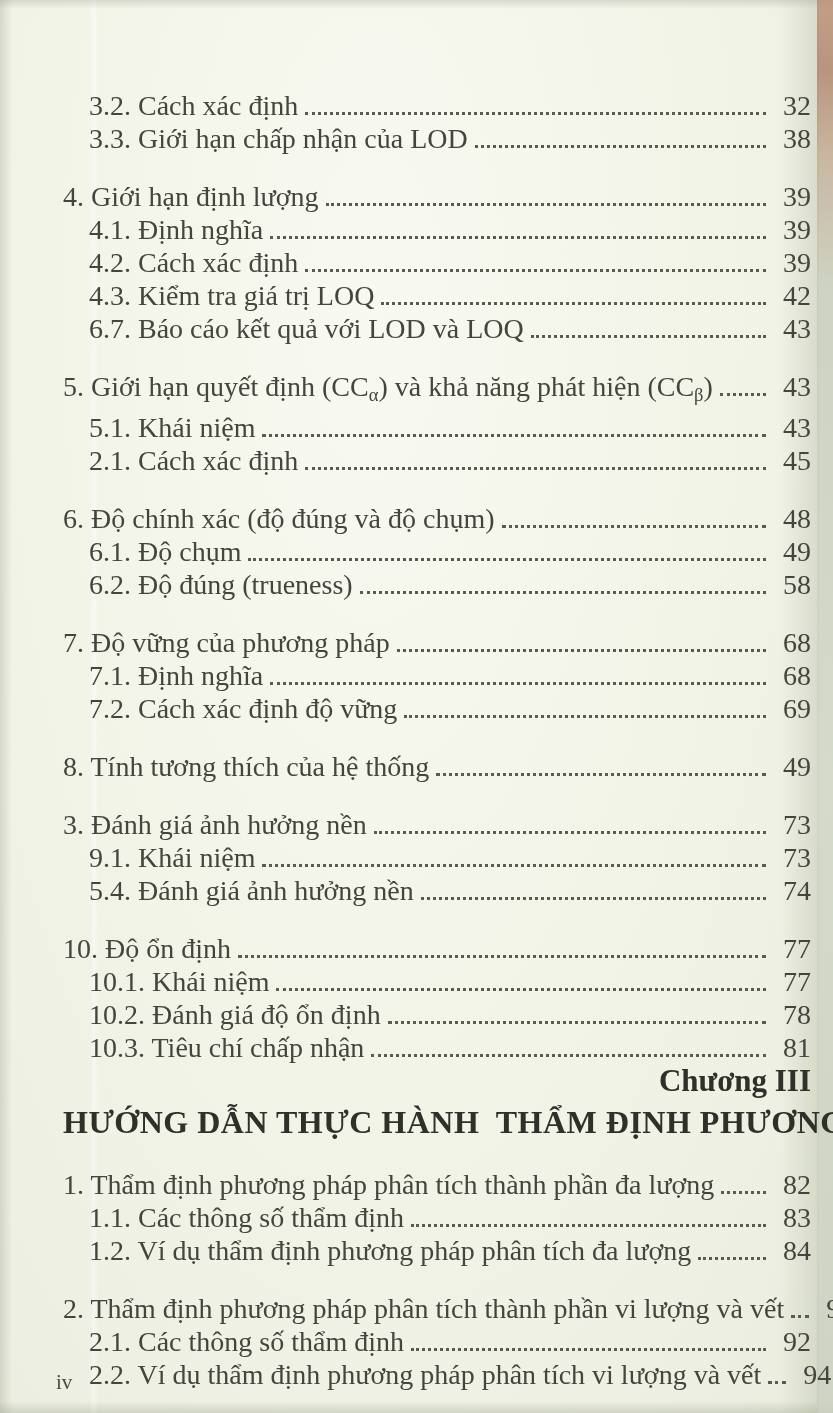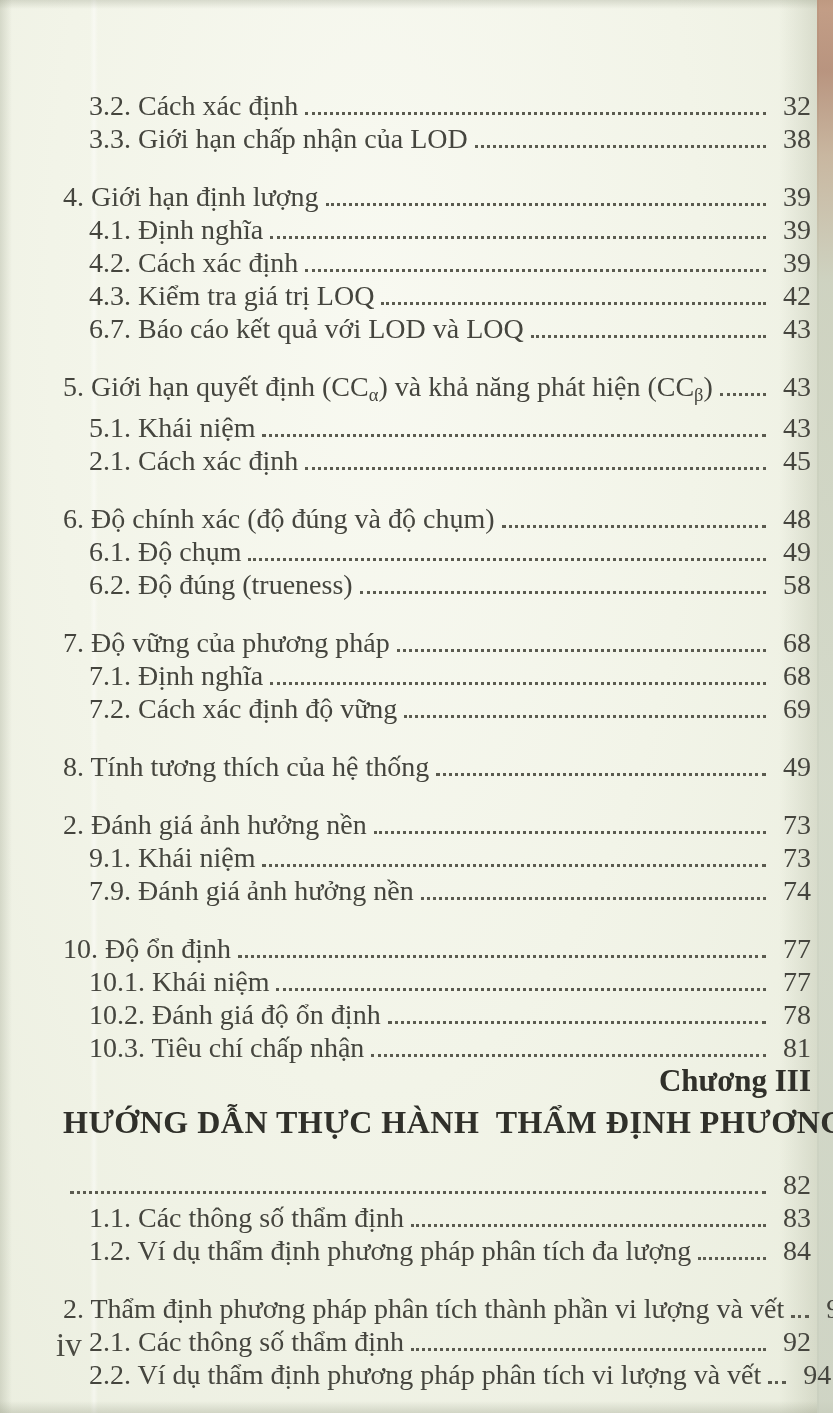--- a/index.html
+++ b/index.html
@@ -36,21 +36,21 @@
   .leader{flex:1;min-width:18px;border-bottom:3px dotted #5b5b50;margin:0 3px 2px 7px;}
   .pagenum{min-width:42px;text-align:right;}
   .subsc{font-size:.66em;vertical-align:-.28em;}
 
   .chapter{ text-align:right;color:#30302a;}
   .chapter .chap-label{font-weight:bold;font-size:31px;line-height:36px;}
   .chapter .chap-title{font-weight:bold;font-size:32px;line-height:40px;margin-top:3px;
     white-space:pre;letter-spacing:.5px;}
   .part2{margin-top:11px;}
 
-  .footer-page{position:absolute;left:56px;top:1327px;font-size:33px;color:#4c4c44;z-index:4;}
+  .footer-page{position:absolute;left:56px;top:1370px;font-size:21px;color:#4c4c44;z-index:4;}
 </style>
 </head>
 <body>
 
 <div class="page">
   <div class="streak"></div>
   <div class="edge-top"></div>
   <div class="edge-left"></div>
   <div class="edge-right-soft"></div>
   <div class="edge-right"></div>
@@ -137,31 +137,31 @@
           <span class="title">7.2. Cách xác định độ vững</span>
           <span class="leader"></span>
           <span class="pagenum">69</span>
         </div>
         <div class="row main">
           <span class="title">8. Tính tương thích của hệ thống</span>
           <span class="leader"></span>
           <span class="pagenum">49</span>
         </div>
         <div class="row main">
-          <span class="title">2. Đánh giá ảnh hưởng nền</span>
+          <span class="title">3. Đánh giá ảnh hưởng nền</span>
           <span class="leader"></span>
           <span class="pagenum">73</span>
         </div>
         <div class="row sub">
           <span class="title">9.1. Khái niệm</span>
           <span class="leader"></span>
           <span class="pagenum">73</span>
         </div>
         <div class="row sub">
-          <span class="title">7.9. Đánh giá ảnh hưởng nền</span>
+          <span class="title">5.4. Đánh giá ảnh hưởng nền</span>
           <span class="leader"></span>
           <span class="pagenum">74</span>
         </div>
         <div class="row main">
           <span class="title">10. Độ ổn định</span>
           <span class="leader"></span>
           <span class="pagenum">77</span>
         </div>
         <div class="row sub">
           <span class="title">10.1. Khái niệm</span>
@@ -180,20 +180,21 @@
         </div>
       </div>
 
     <div class="chapter">
       <div class="chap-label">Chương III</div>
       <div class="chap-title">HƯỚNG DẪN THỰC HÀNH  THẨM ĐỊNH PHƯƠNG PHÁP</div>
     </div>
 
     <div id="toc-part2" class="part2">
         <div class="row main">
+          <span class="title">1. Thẩm định phương pháp phân tích thành phần đa lượng</span>
           <span class="leader"></span>
           <span class="pagenum">82</span>
         </div>
         <div class="row sub">
           <span class="title">1.1. Các thông số thẩm định</span>
           <span class="leader"></span>
           <span class="pagenum">83</span>
         </div>
         <div class="row sub">
           <span class="title">1.2. Ví dụ thẩm định phương pháp phân tích đa lượng</span>

